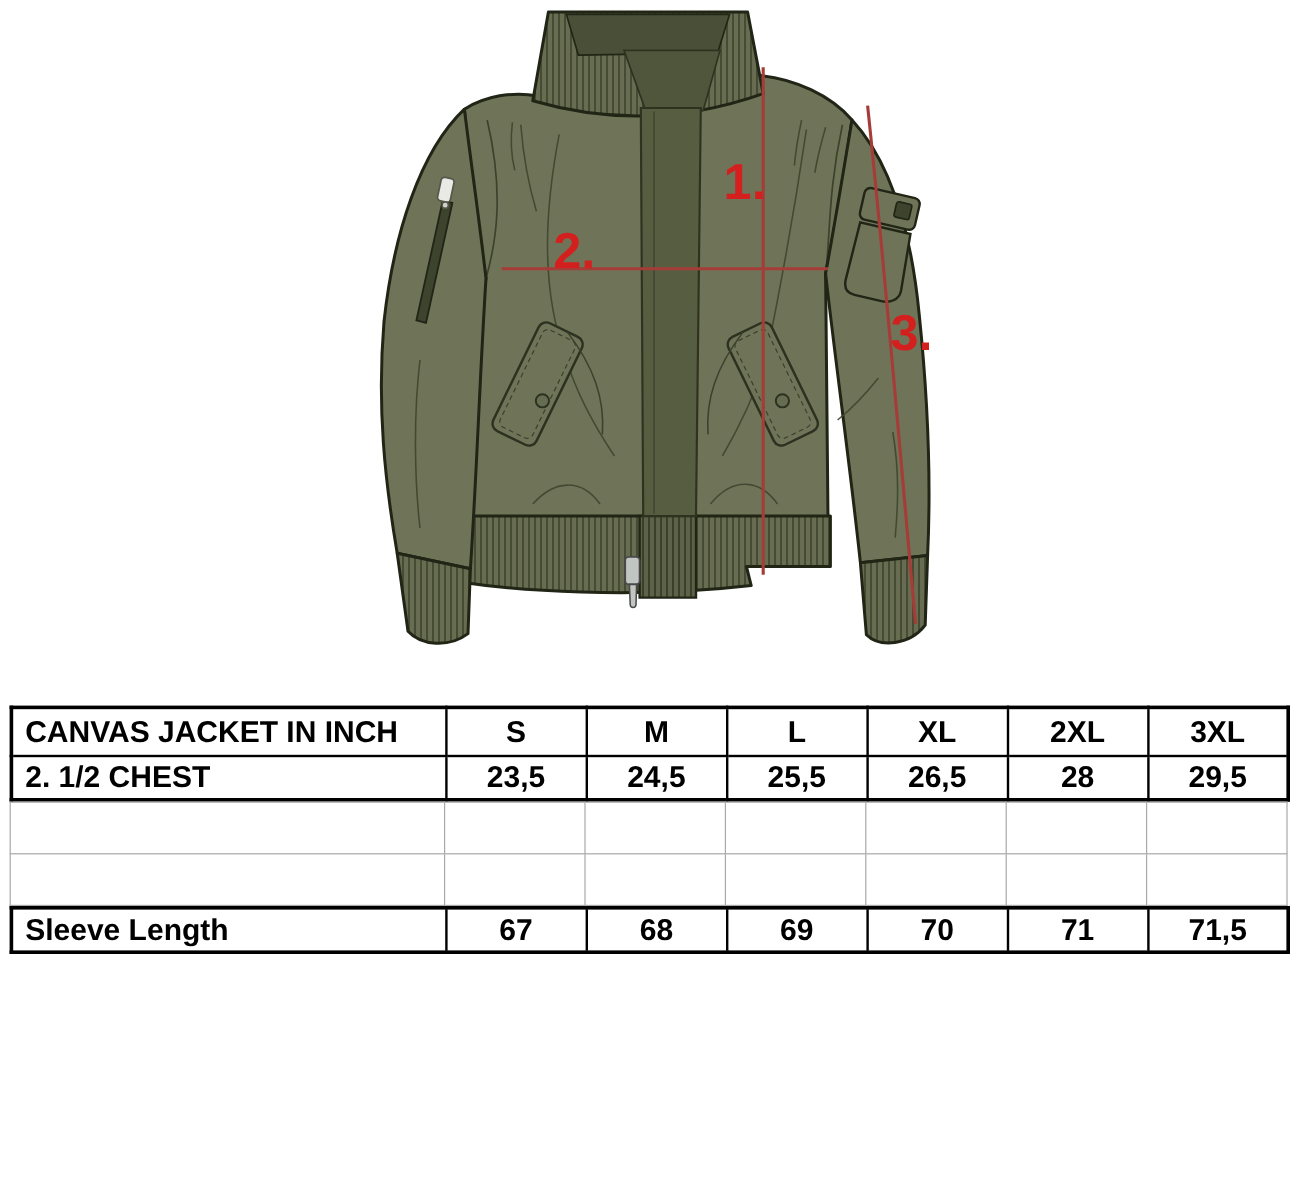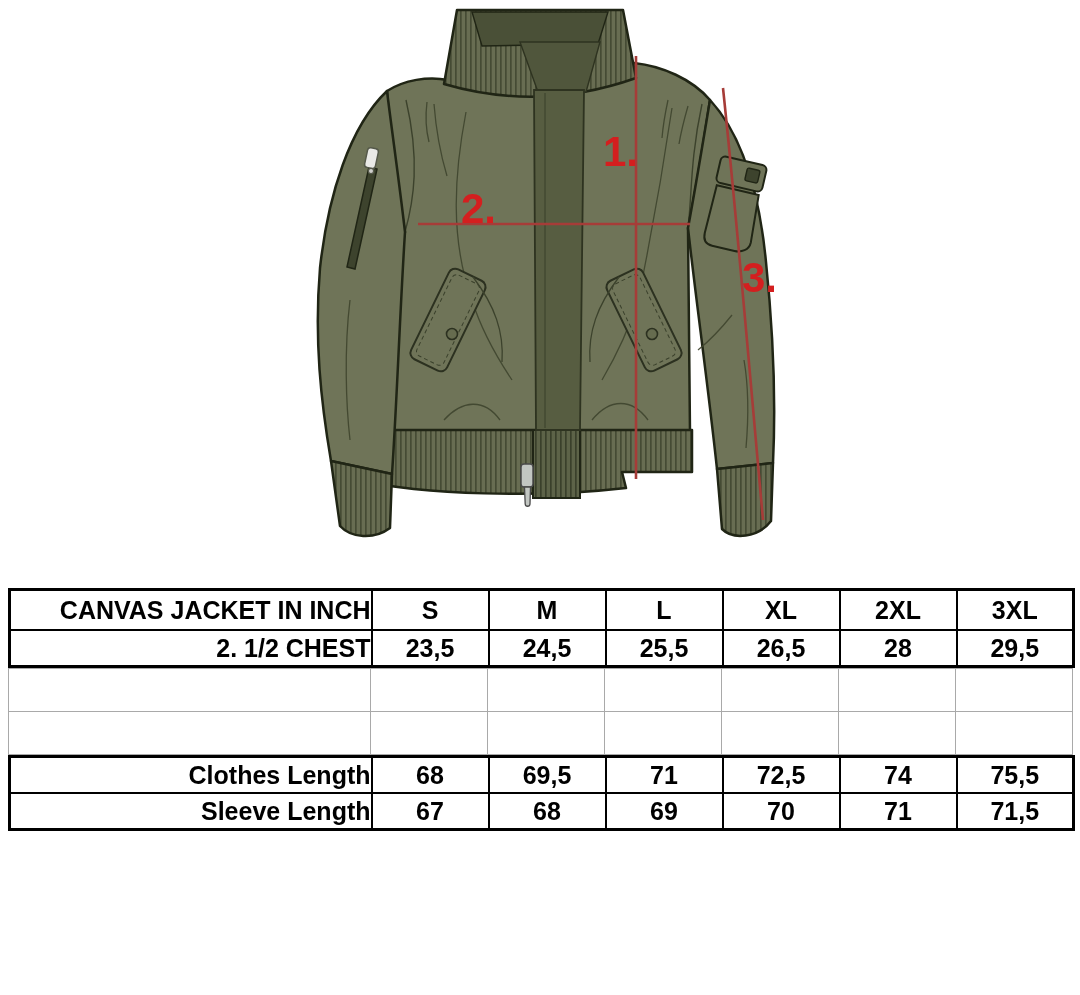--- a/index.html
+++ b/index.html
@@ -7,21 +7,21 @@
         font-family:"Liberation Sans","DejaVu Sans",sans-serif;}
   #jacket-svg{position:absolute;left:0;top:0;}
   #tables-wrap{position:absolute;left:8px;top:588px;width:1064px;}
   table.sz{border-collapse:collapse;table-layout:fixed;width:1064px;
            font-family:"Liberation Sans","DejaVu Sans",sans-serif;}
   table.sz td{border:2.5px solid #000;font-weight:bold;font-size:25px;color:#000;
               text-align:center;vertical-align:middle;height:34px;line-height:1.05;
               white-space:nowrap;overflow:hidden;padding:0;}
   table.sz{border:3px solid #000;}
   table.sz tr.head td{height:38px;}
-  table.sz td.lbl{text-align:right;padding-left:10px;}
+  table.sz td.lbl{text-align:left;padding-left:10px;}
   table.spacer{border-collapse:collapse;table-layout:fixed;width:1064px;border:1px solid #a9a9a9;}
   table.spacer td{border:1px solid #a9a9a9;height:42px;padding:0;}
   .svg-label{font-family:"Liberation Sans","DejaVu Sans",sans-serif;font-weight:bold;font-size:42px;}
 </style>
 </head>
 <body>
 
 <div id="page">
 
   <svg id="jacket-svg" width="1080" height="588" viewBox="0 0 1080 588">
@@ -217,29 +217,20 @@
         <col style="width:362px">
           <col style="width:117px">
           <col style="width:117px">
         <col style="width:117px">
           <col style="width:117px">
           <col style="width:117px">
           <col style="width:117px">
       </colgroup>
       <tbody>
       <tr>
-        <td class="lbl">Clothes Length</td>
-        <td>68</td>
-        <td>69,5</td>
-        <td>71</td>
-        <td>72,5</td>
-        <td>74</td>
-        <td>75,5</td>
-      </tr>
-      <tr>
         <td class="lbl">Sleeve Length</td>
         <td>67</td>
         <td>68</td>
         <td>69</td>
         <td>70</td>
         <td>71</td>
         <td>71,5</td>
       </tr>
     </tbody>
       </table>

